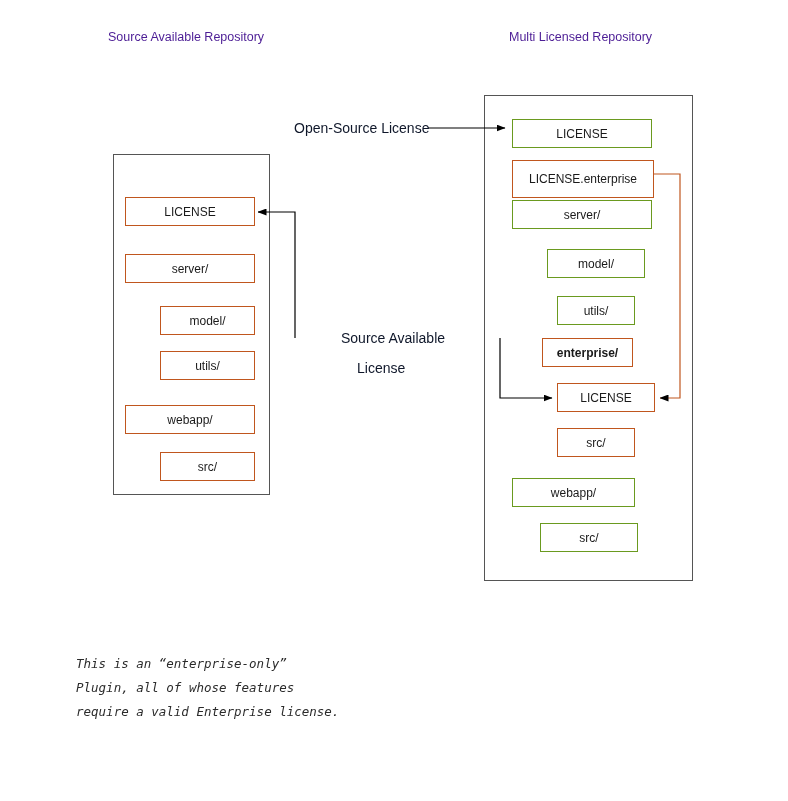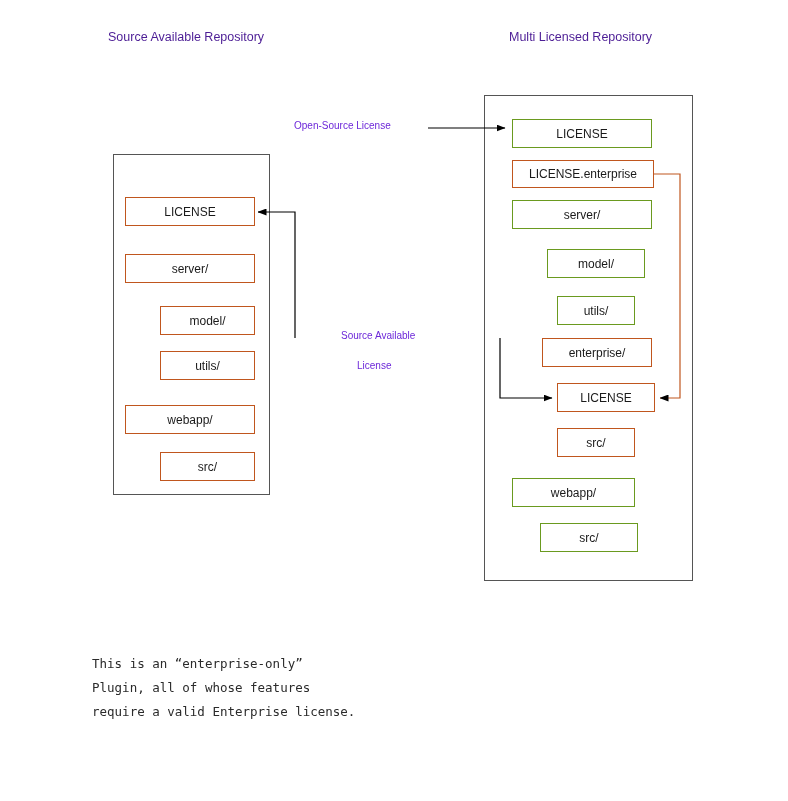--- a/index.html
+++ b/index.html
@@ -39,22 +39,22 @@
     display: flex;
     align-items: center;
     justify-content: center;
     white-space: nowrap;
   }
   .node.green {
     border-color: #6a9a1f;
   }
   .label {
     position: absolute;
-    font-size: 10px;
-    color: #6d28d9;
+    font-size: 14px;
+    color: #0f172a;
     white-space: nowrap;
   }
   .caption {
     position: absolute;
     font-family: "DejaVu Sans Mono", monospace;
     font-size: 12.5px;
     line-height: 24px;
     color: #2b2b2b;
     white-space: pre;
   }
@@ -99,27 +99,27 @@
   <div class="label" style="left:357px; top:360px;">License</div>
 
   <div class="node" style="left:125px; top:197px; width:130px; height:29px;">LICENSE</div>
   <div class="node" style="left:125px; top:254px; width:130px; height:29px;">server/</div>
   <div class="node" style="left:160px; top:306px; width:95px; height:29px;">model/</div>
   <div class="node" style="left:160px; top:351px; width:95px; height:29px;">utils/</div>
   <div class="node" style="left:125px; top:405px; width:130px; height:29px;">webapp/</div>
   <div class="node" style="left:160px; top:452px; width:95px; height:29px;">src/</div>
 
   <div class="node green" style="left:512px; top:119px; width:140px; height:29px;">LICENSE</div>
-  <div class="node" style="left:512px; top:160px; width:142px; height:28px;">LICENSE.enterprise</div>
+  <div class="node" style="left:512px; top:160px; width:142px; height:38px;">LICENSE.enterprise</div>
   <div class="node green" style="left:512px; top:200px; width:140px; height:29px;">server/</div>
   <div class="node green" style="left:547px; top:249px; width:98px; height:29px;">model/</div>
   <div class="node green" style="left:557px; top:296px; width:78px; height:29px;">utils/</div>
-  <div class="node" style="left:542px; top:338px; width:110px; height:29px;">enterprise/</div>
+  <div class="node" style="left:542px; top:338px; width:91px; height:29px;font-weight:bold;">enterprise/</div>
   <div class="node" style="left:557px; top:383px; width:98px; height:29px;">LICENSE</div>
   <div class="node" style="left:557px; top:428px; width:78px; height:29px;">src/</div>
   <div class="node green" style="left:512px; top:478px; width:123px; height:29px;">webapp/</div>
   <div class="node green" style="left:540px; top:523px; width:98px; height:29px;">src/</div>
 
-  <div class="caption" style="left:92px; top:652px;">This is an “enterprise-only”
+  <div class="caption" style="left:76px; top:652px;font-style:italic;">This is an “enterprise-only”
 Plugin, all of whose features
 require a valid Enterprise license.</div>
 
 </div>
 
 </body></html>

